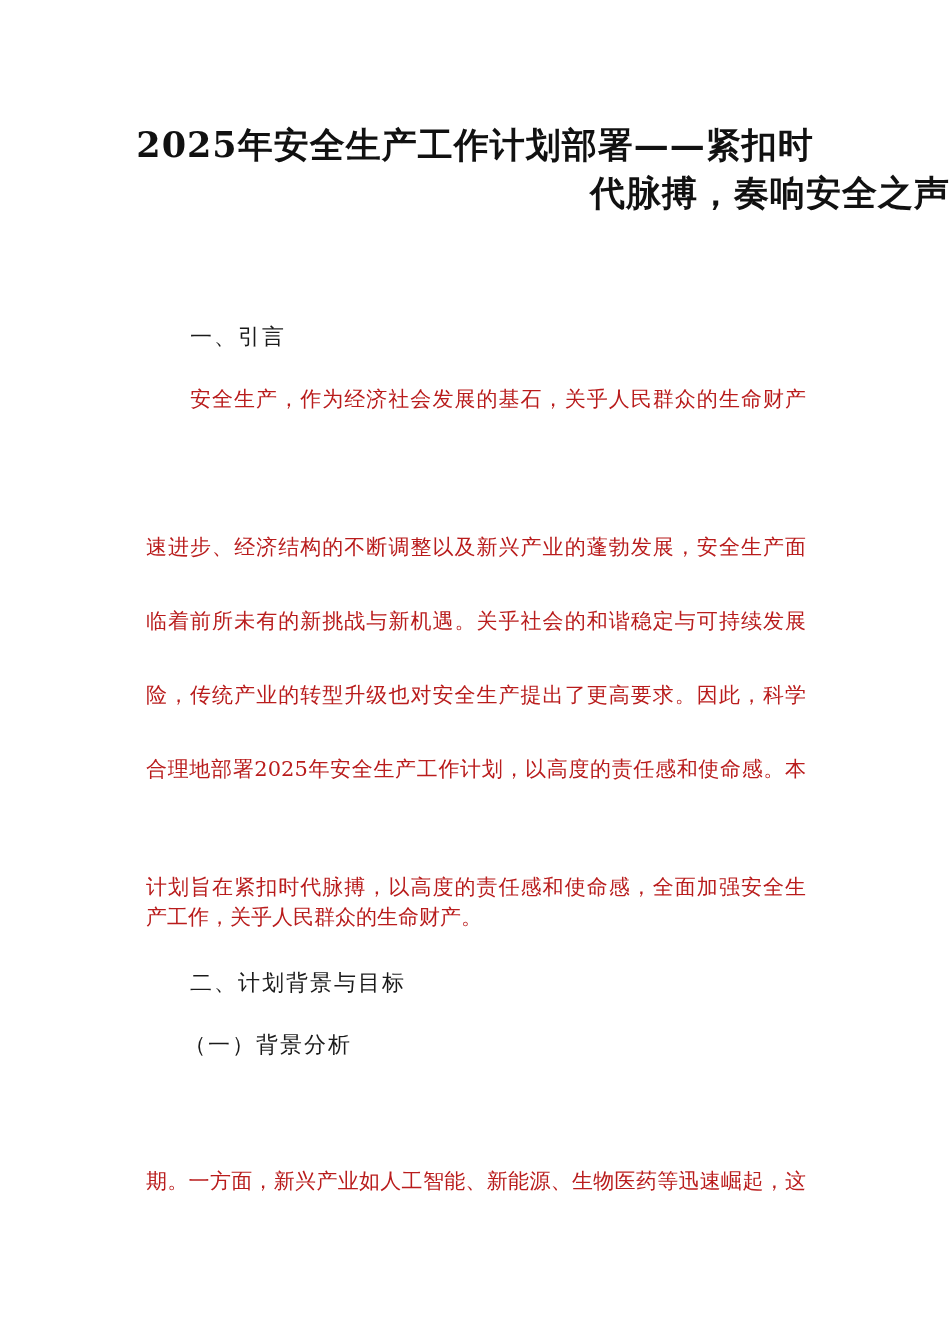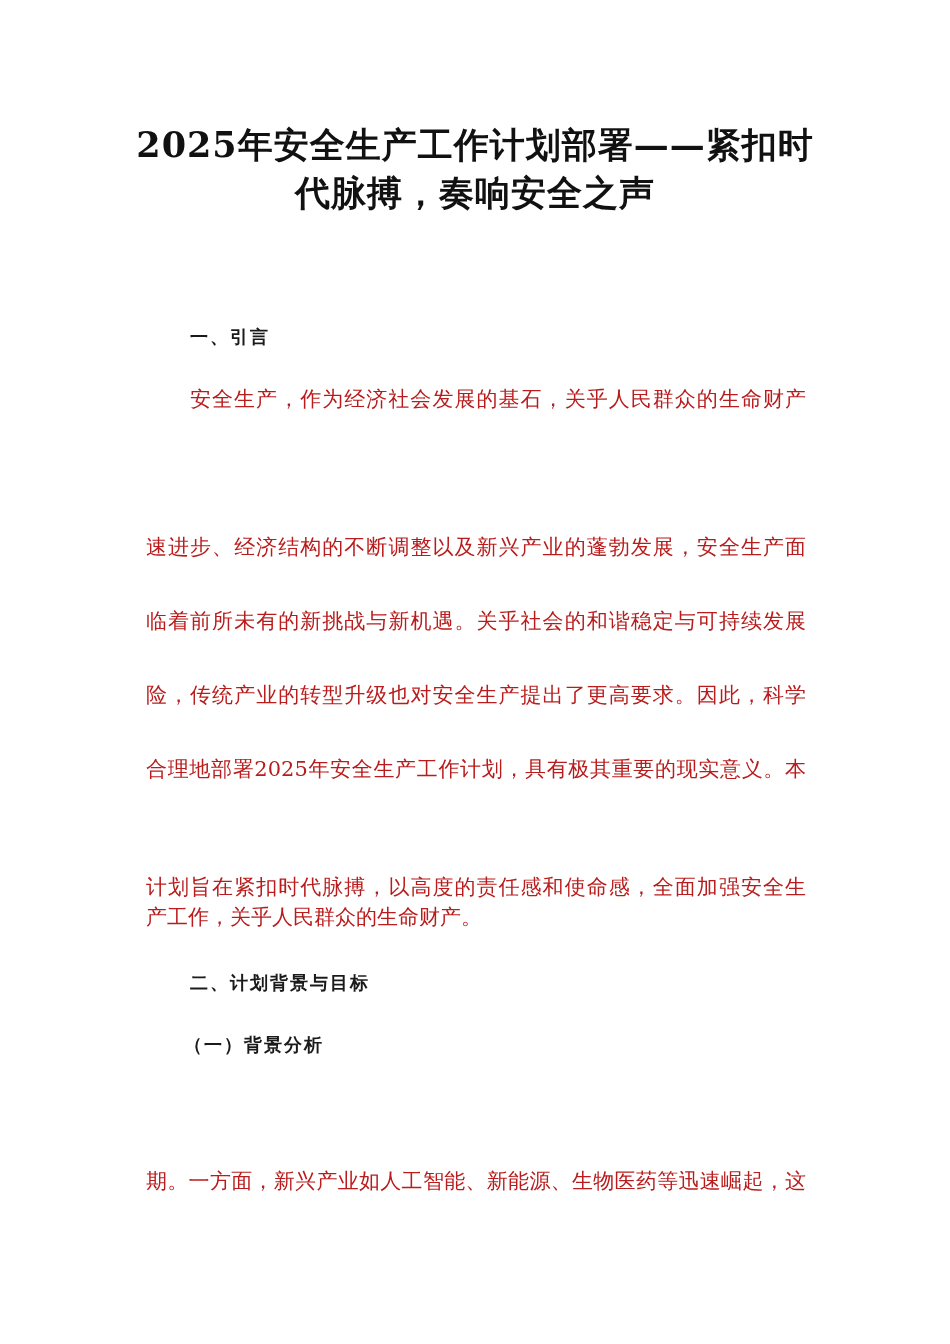--- a/index.html
+++ b/index.html
@@ -42,44 +42,43 @@
       white-space: nowrap;
       text-align: justify;
       text-align-last: justify;
       color: #b91c1c;
     }
     .line.indent { left: 190px; width: 616px; }
     .line.last { text-align-last: left; }
     .heading {
       position: absolute;
       left: 190px;
-      font-size: 18px;
+      font-size: 22px;
       line-height: 30px;
       white-space: nowrap;
       color: #1a1a1a;
       letter-spacing: 2px;
-      font-weight: bold;
     }
     .heading.sub { left: 184px; }
   </style>
 </head>
 <body>
 
 <div class="page">
 
   <div class="title-line" style="top:123px;">2025年安全生产工作计划部署——紧扣时</div>
-  <div class="title-line" style="top:171px;">代脉搏，奏响安全之声</div>
+  <div class="title-line" style="top:171px;text-align:right;">代脉搏，奏响安全之声</div>
 
   <div class="heading" style="top:322px;">一、引言</div>
 
   <div class="line indent" style="top:384px;">安全生产，作为经济社会发展的基石，关乎人民群众的生命财产</div>
   <div class="line" style="top:532px;">速进步、经济结构的不断调整以及新兴产业的蓬勃发展，安全生产面</div>
   <div class="line" style="top:606px;">临着前所未有的新挑战与新机遇。关乎社会的和谐稳定与可持续发展</div>
   <div class="line" style="top:680px;">险，传统产业的转型升级也对安全生产提出了更高要求。因此，科学</div>
-  <div class="line" style="top:754px;">合理地部署2025年安全生产工作计划，具有极其重要的现实意义。本</div>
+  <div class="line" style="top:754px;">合理地部署2025年安全生产工作计划，以高度的责任感和使命感。本</div>
   <div class="line" style="top:828px;margin-top:44px;">计划旨在紧扣时代脉搏，以高度的责任感和使命感，全面加强安全生</div>
   <div class="line last" style="top:902px;">产工作，关乎人民群众的生命财产。</div>
 
   <div class="heading" style="top:968px;">二、计划背景与目标</div>
   <div class="heading sub" style="top:1030px;">（一）背景分析</div>
 
   <div class="line" style="top:1166px;">期。一方面，新兴产业如人工智能、新能源、生物医药等迅速崛起，这</div>
 
 </div>
 

